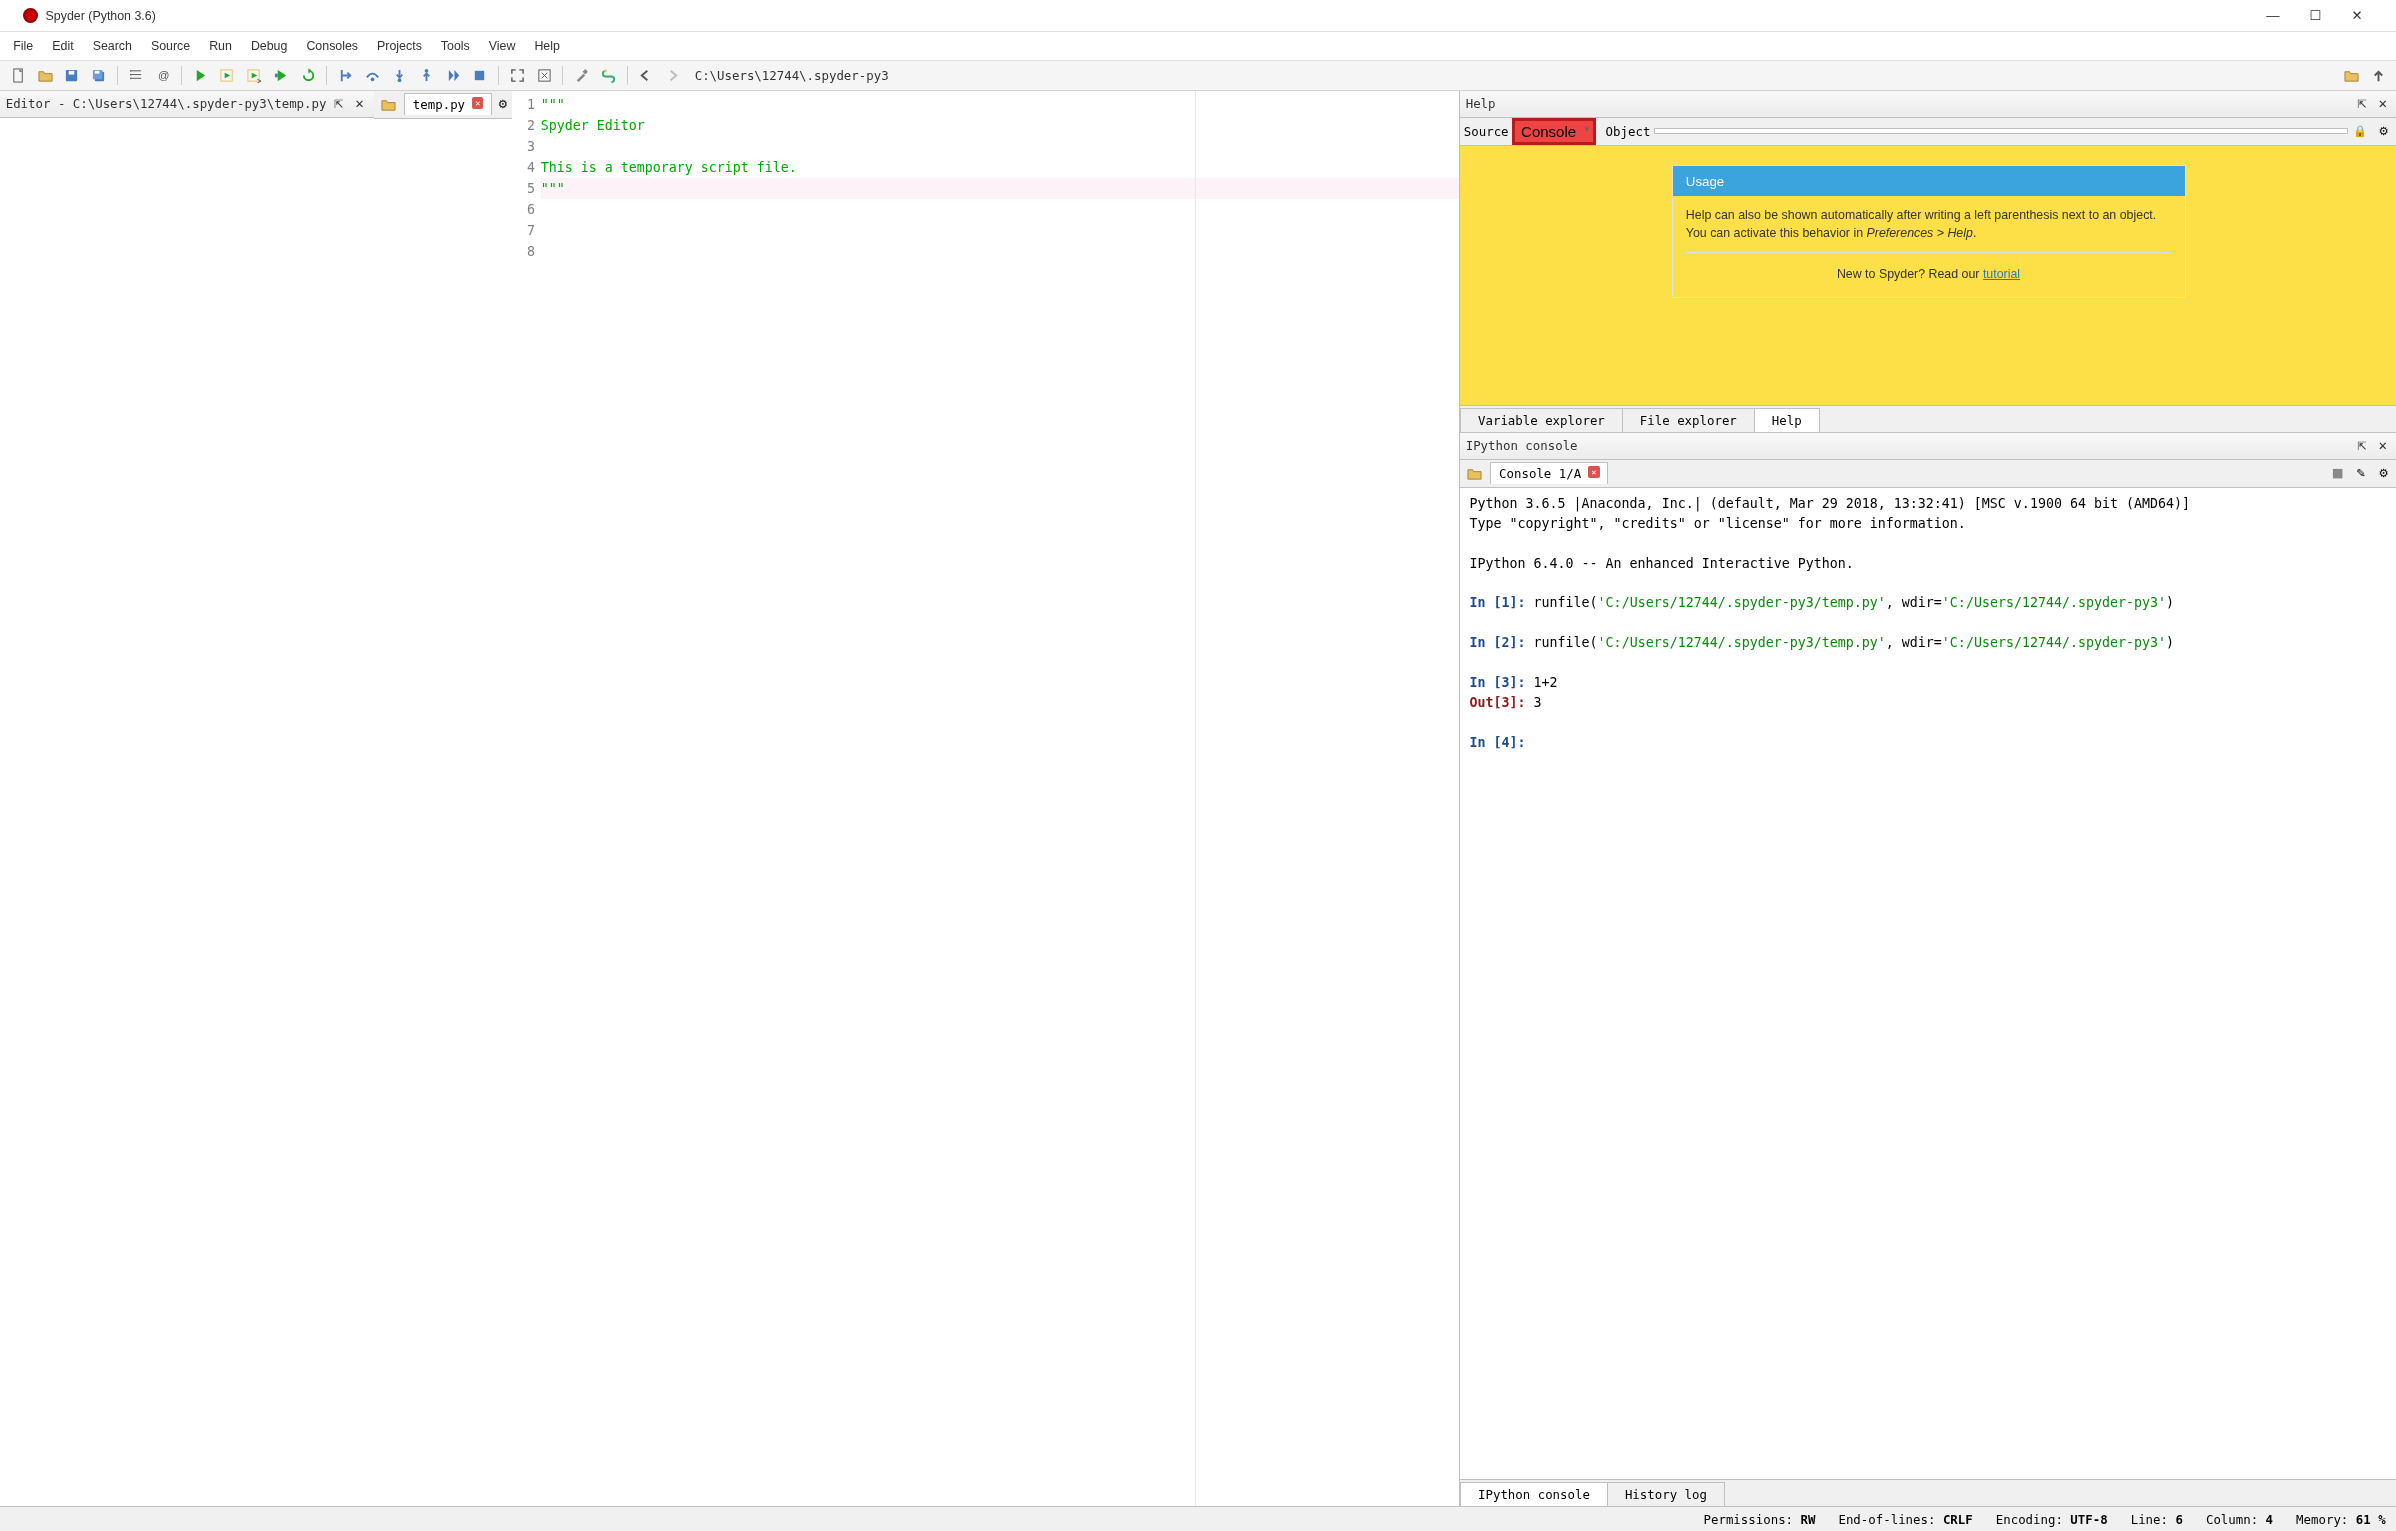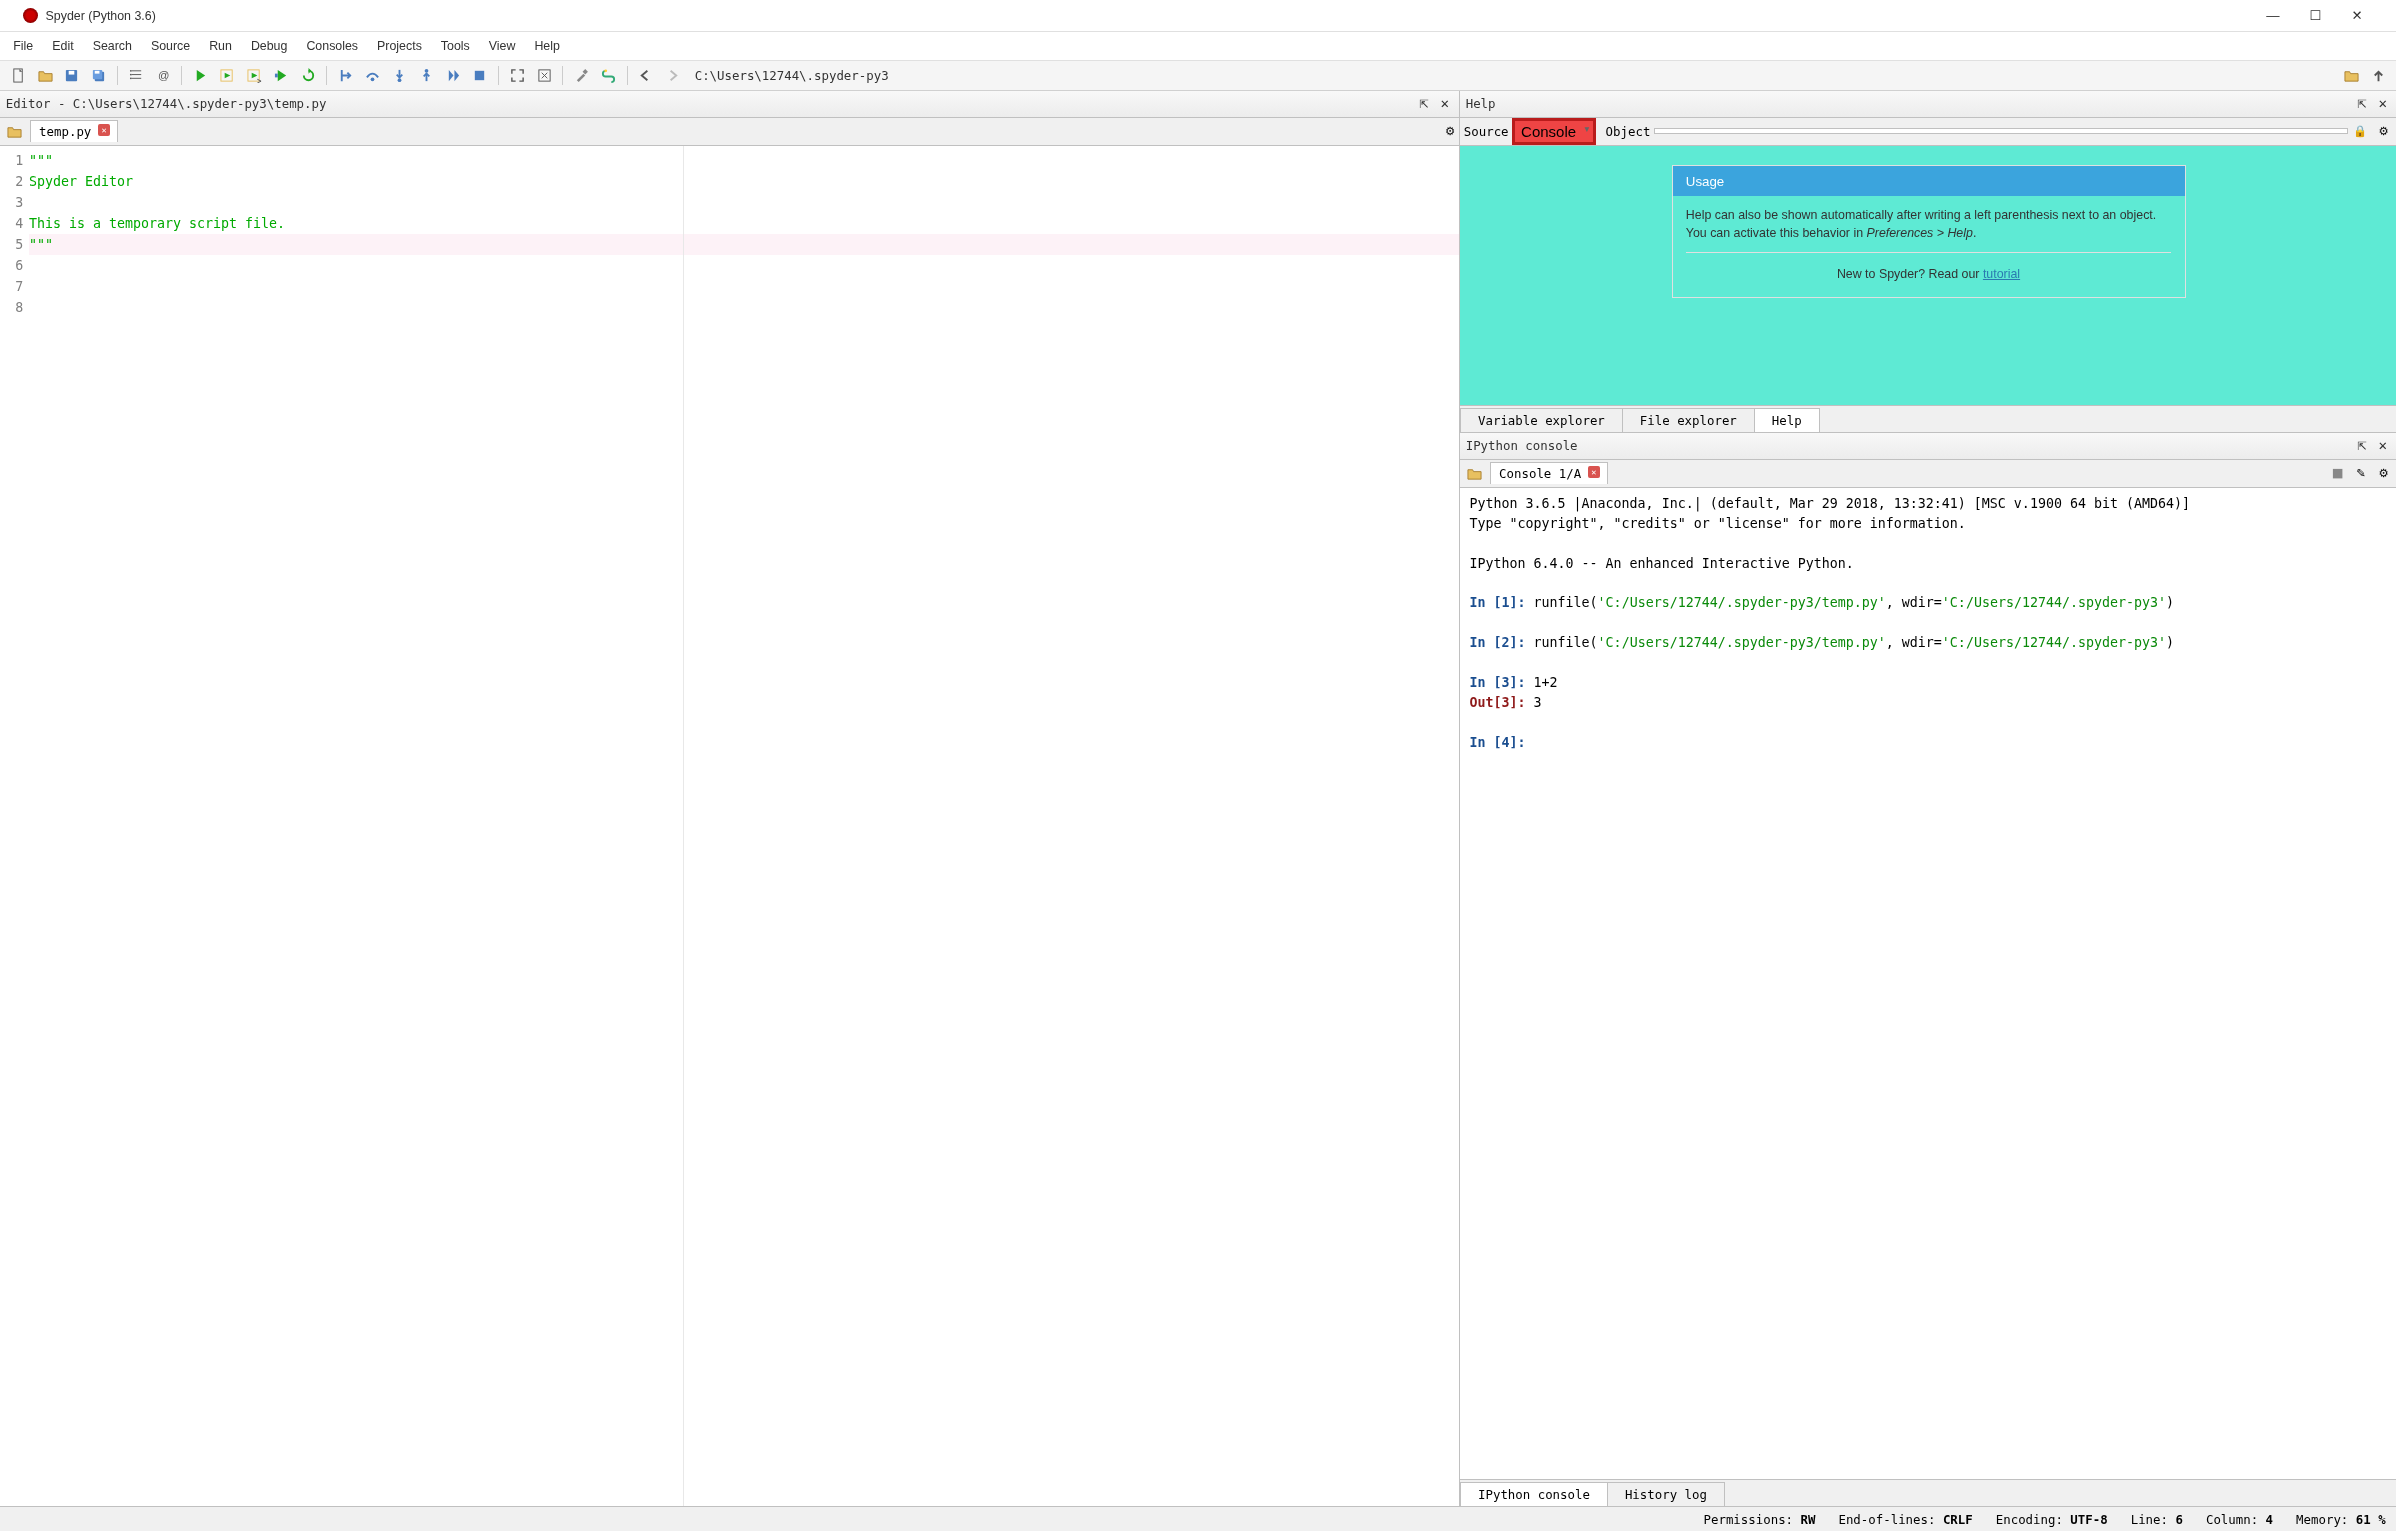--- a/index.html
+++ b/index.html
@@ -19,21 +19,21 @@
 
 .toolbar { height: 30px; background: #f5f5f5; display: flex; align-items: center; padding: 0 5.7px; border-bottom: 1px solid #d0d0d0; gap: 1.9px; }
 .tool-btn { width: 25px; height: 25px; display: flex; align-items: center; justify-content: center; cursor: pointer; border: 1px solid transparent; }
 .tool-btn svg { width: 15px; height: 15px; }
 .tool-sep { width: 1px; height: 19px; background: #ccc; margin: 0 3.8px; }
 .path-box { flex: 0 0 auto; margin-left: 7.6px; font-family: "Consolas", monospace; font-size: 12.4px; color: #333; }
 .toolbar-right { margin-left: auto; display: flex; gap: 1.9px; }
 
 
 .main { flex: 1; display: flex; min-height: 0; }
-.left-pane { flex: 0 0 1460px; display: flex; flex-direction: column; border-right: 1px solid #c0c0c0; background: #fff; }
+.left-pane { flex: 0 0 1460px; display: flex; border-right: 1px solid #c0c0c0; background: #fff; }
 .right-pane { flex: 1; display: flex; flex-direction: column; background: #fff; }
 
 
 .pane-header { height: 27px; background: linear-gradient(#f8f8f8, #ececec); border-bottom: 1px solid #c0c0c0; display: flex; align-items: center; padding: 0 5.7px; font-size: 12.4px; color: #333; }
 .pane-header .spacer { flex: 1; }
 .pane-header .hdr-btn { width: 17px; height: 17px; display: flex; align-items: center; justify-content: center; cursor: pointer; margin-left: 3.8px; font-size: 11.4px; }
 
 
 .tabs-row { height: 28.5px; background: #f0f0f0; border-bottom: 1px solid #c0c0c0; display: flex; align-items: center; padding: 0 3.8px; }
 .tabs-row .browse-icon { width: 21px; height: 21px; display: flex; align-items: center; justify-content: center; cursor: pointer; }
@@ -54,21 +54,21 @@
 .c-string { color: #0a0; }
 
 
 .help-pane { flex: 0 0 342px; display: flex; flex-direction: column; border-bottom: 1px solid #c0c0c0; }
 .help-top-row { height: 28.5px; background: #f0f0f0; border-bottom: 1px solid #c0c0c0; display: flex; align-items: center; padding: 0 3.8px; gap: 3.8px; }
 .combo { background: #ef4444; border: 3px solid #b91c1c; padding: 1.9px 17px 1.9px 5.7px; font-size: 15px; position: relative; cursor: pointer; }
 .combo::after { content: "▾"; position: absolute; right: 3.8px; top: 1.9px; font-size: 9.5px; color: #666; }
 .obj-input { flex: 1; background: #fff; border: 1px solid #c0c0c0; padding: 1.9px 5.7px; font-size: 11.4px; font-family: "Consolas", monospace; }
 .lock-icon, .gear-icon { width: 19px; height: 19px; display: flex; align-items: center; justify-content: center; cursor: pointer; }
 
-.help-body { flex: 1; overflow: auto; padding: 19px 11.4px 7.6px; background: #5eead4; }
+.help-body { flex: 1; overflow: auto; padding: 19px 11.4px 7.6px; background: #fde047; }
 .usage-box { margin: 0 auto; width: 514px; border: 1px solid #e0e0e0; }
 .usage-header { background: #3ba4dd; color: #fff; padding: 7.6px 13.3px; font-size: 13.3px; }
 .usage-content { padding: 9.5px 13.3px; font-size: 12.4px; color: #333; line-height: 1.5; }
 .usage-content p { margin-bottom: 9.5px; }
 .usage-content .sep-line { border-top: 1px solid #e0e0e0; margin: 7.6px 0; }
 .tutorial-line { text-align: center; font-size: 12.4px; padding: 3.8px; }
 .tutorial-line a { color: #2a7ab0; text-decoration: underline; }
 
 .help-bottom-tabs { height: 27px; background: #f0f0f0; border-top: 1px solid #c0c0c0; display: flex; align-items: flex-end; }
 .help-bottom-tabs .btab { padding: 3.8px 17px; font-family: "Consolas", monospace; font-size: 12.4px; border: 1px solid #c0c0c0; border-bottom: none; background: #f0f0f0; margin-right: -1px; cursor: pointer; }

